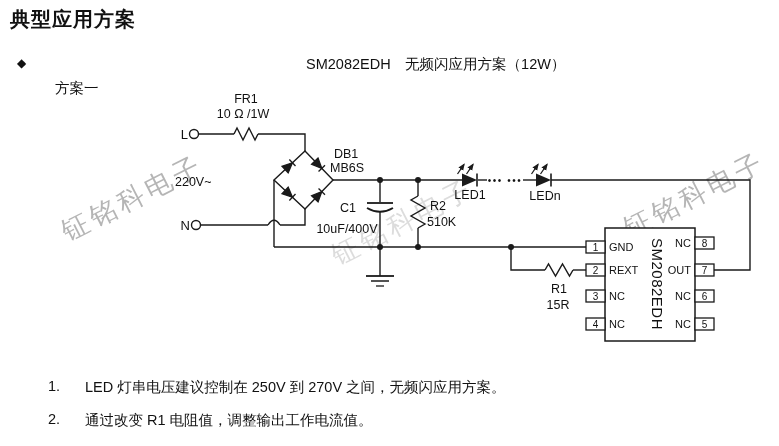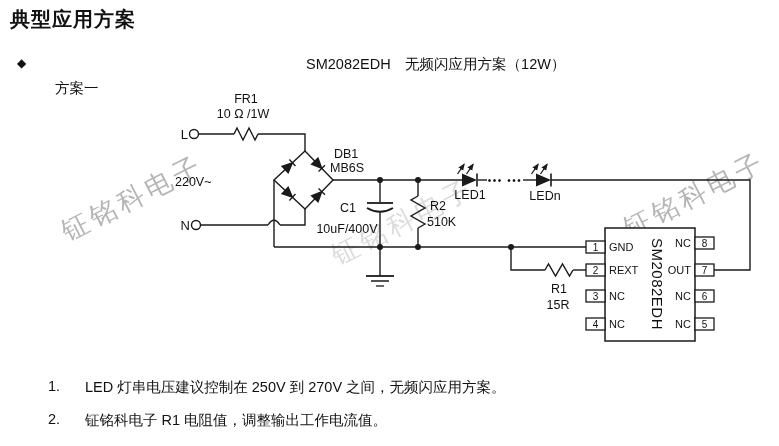--- a/index.html
+++ b/index.html
@@ -190,16 +190,16 @@
       <text transform="translate(652,284) rotate(90)" text-anchor="middle" font-size="15" letter-spacing="0.5">SM2082EDH</text>
     </g>
   </svg>
 
   <div class="note note-1">
     <span class="num">1.</span>
     <span class="txt">LED 灯串电压建议控制在 250V 到 270V 之间，无频闪应用方案。</span>
   </div>
   <div class="note note-2">
     <span class="num">2.</span>
-    <span class="txt">钲铭科电子 R1 电阻值，调整输出工作电流值。</span>
+    <span class="txt">通过改变 R1 电阻值，调整输出工作电流值。</span>
   </div>
 
 </div>
 
 </body></html>

